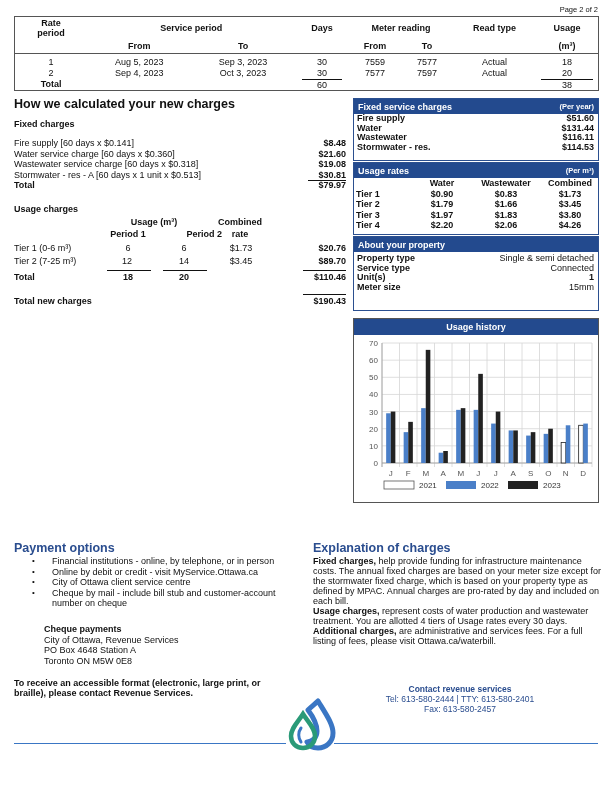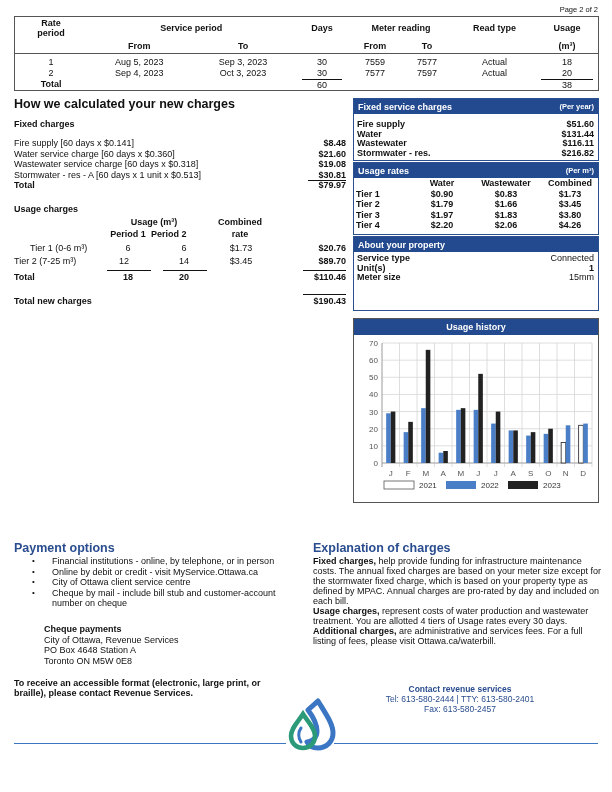--- a/index.html
+++ b/index.html
@@ -119,33 +119,33 @@
 <div class="abs" style="left:308px;top:180px;width:38px;border-top:1.5px solid #111"></div>
 <div class="abs line-row" style="top:180px">
     <span class="bold">Total</span>
     <span class="amt">$79.97</span>
   </div>
 
 <div class="abs sub-title" style="left:14px;top:204px">Usage charges</div>
 <div class="abs bold" style="left:104px;top:217px;width:100px;text-align:center">Usage (m³)</div>
 <div class="abs bold" style="left:208px;top:217px;width:64px;text-align:center">Combined</div>
 <div class="abs bold" style="left:104px;top:229px;width:48px;text-align:center">Period 1</div>
-<div class="abs bold" style="left:151px;top:229px;width:50px;text-align:left">Period 2</div>
+<div class="abs bold" style="left:172px;top:229px;width:50px;text-align:right">Period 2</div>
 <div class="abs bold" style="left:208px;top:229px;width:64px;text-align:center">rate</div>
 
 <div class="abs" style="left:14px;top:243px;width:332px;height:11px">
-  <span class="abs" style="left:16px">Tier 1 (0-6 m³)</span>
+  <span class="abs" style="left:0">Tier 1 (0-6 m³)</span>
   <span class="abs" style="left:92px;width:44px;text-align:center">6</span>
   <span class="abs" style="left:148px;width:44px;text-align:center">6</span>
   <span class="abs" style="left:196px;width:62px;text-align:center">$1.73</span>
   <span class="abs bold" style="right:0">$20.76</span>
 </div>
 <div class="abs" style="left:14px;top:256px;width:332px;height:11px">
   <span class="abs" style="left:0">Tier 2 (7-25 m³)</span>
-  <span class="abs" style="left:88px;width:44px;text-align:center">12</span>
+  <span class="abs" style="left:108px;width:44px;text-align:left">12</span>
   <span class="abs" style="left:148px;width:44px;text-align:center">14</span>
   <span class="abs" style="left:196px;width:62px;text-align:center">$3.45</span>
   <span class="abs bold" style="right:0">$89.70</span>
 </div>
 <div class="abs" style="left:107px;top:270px;width:44px;border-top:1.5px solid #111"></div>
 <div class="abs" style="left:163px;top:270px;width:44px;border-top:1.5px solid #111"></div>
 <div class="abs" style="left:303px;top:270px;width:43px;border-top:1.5px solid #111"></div>
 <div class="abs" style="left:14px;top:272px;width:332px;height:11px">
   <span class="abs bold" style="left:0">Total</span>
   <span class="abs bold" style="left:92px;width:44px;text-align:center">18</span>
@@ -156,36 +156,36 @@
 <div class="abs" style="left:14px;top:296px;width:332px;height:11px">
   <span class="abs bold" style="left:0">Total new charges</span>
   <span class="abs bold" style="right:0">$190.43</span>
 </div>
 
 <div class="abs panel" style="top:98px;height:63px">
   <div class="panel-head">
       <span>Fixed service charges</span>
       <span class="unit">(Per year)</span>
     </div>
-  <div style="padding-top:6px">
+  <div style="padding-top:0">
     <div class="prow">
         <span class="lbl">Fire supply</span>
         <span class="val">$51.60</span>
       </div>
     <div class="prow">
         <span class="lbl">Water</span>
         <span class="val">$131.44</span>
       </div>
     <div class="prow">
         <span class="lbl">Wastewater</span>
         <span class="val">$116.11</span>
       </div>
     <div class="prow">
         <span class="lbl">Stormwater - res.</span>
-        <span class="val">$216.82</span>
+        <span class="val">$114.53</span>
       </div>
   </div>
 </div>
 
 <div class="abs panel" style="top:162px;height:73px">
   <div class="panel-head">
       <span>Usage rates</span>
       <span class="unit">(Per m³)</span>
     </div>
   <div class="rates-grid" id="rates-grid">
@@ -210,20 +210,24 @@
       <div>$2.06</div>
       <div>$4.26</div>
     </div>
 </div>
 
 <div class="abs panel" style="top:236px;height:75px">
   <div class="panel-head">
       <span>About your property</span>
     </div>
   <div style="padding-top:2px">
+    <div class="prow">
+        <span class="lbl">Property type</span>
+        <span>Single &amp; semi detached</span>
+      </div>
     <div class="prow">
         <span class="lbl">Service type</span>
         <span>Connected</span>
       </div>
     <div class="prow">
         <span class="lbl">Unit(s)</span>
         <span class="val">1</span>
       </div>
     <div class="prow">
         <span class="lbl">Meter size</span>

